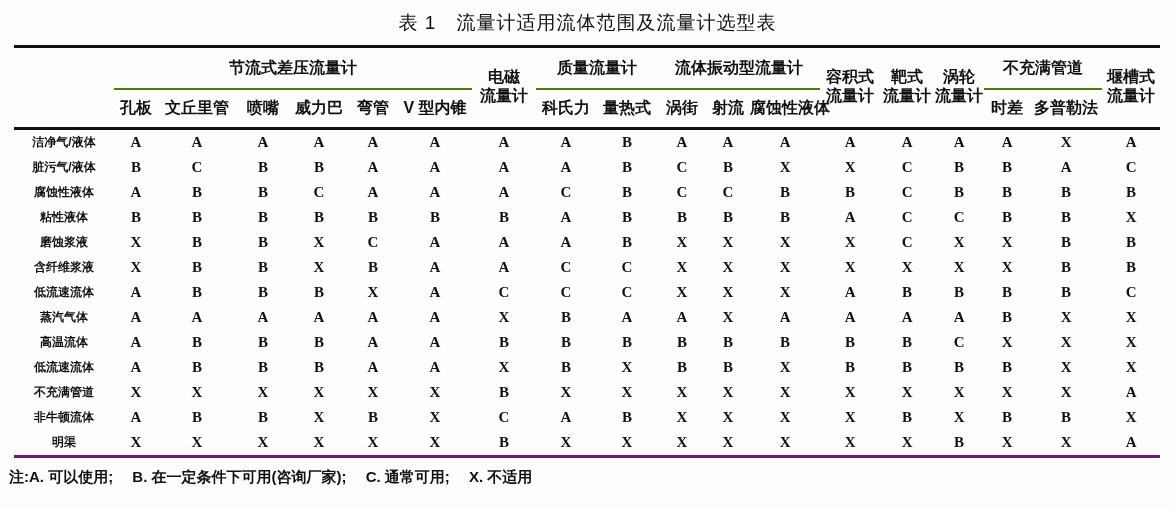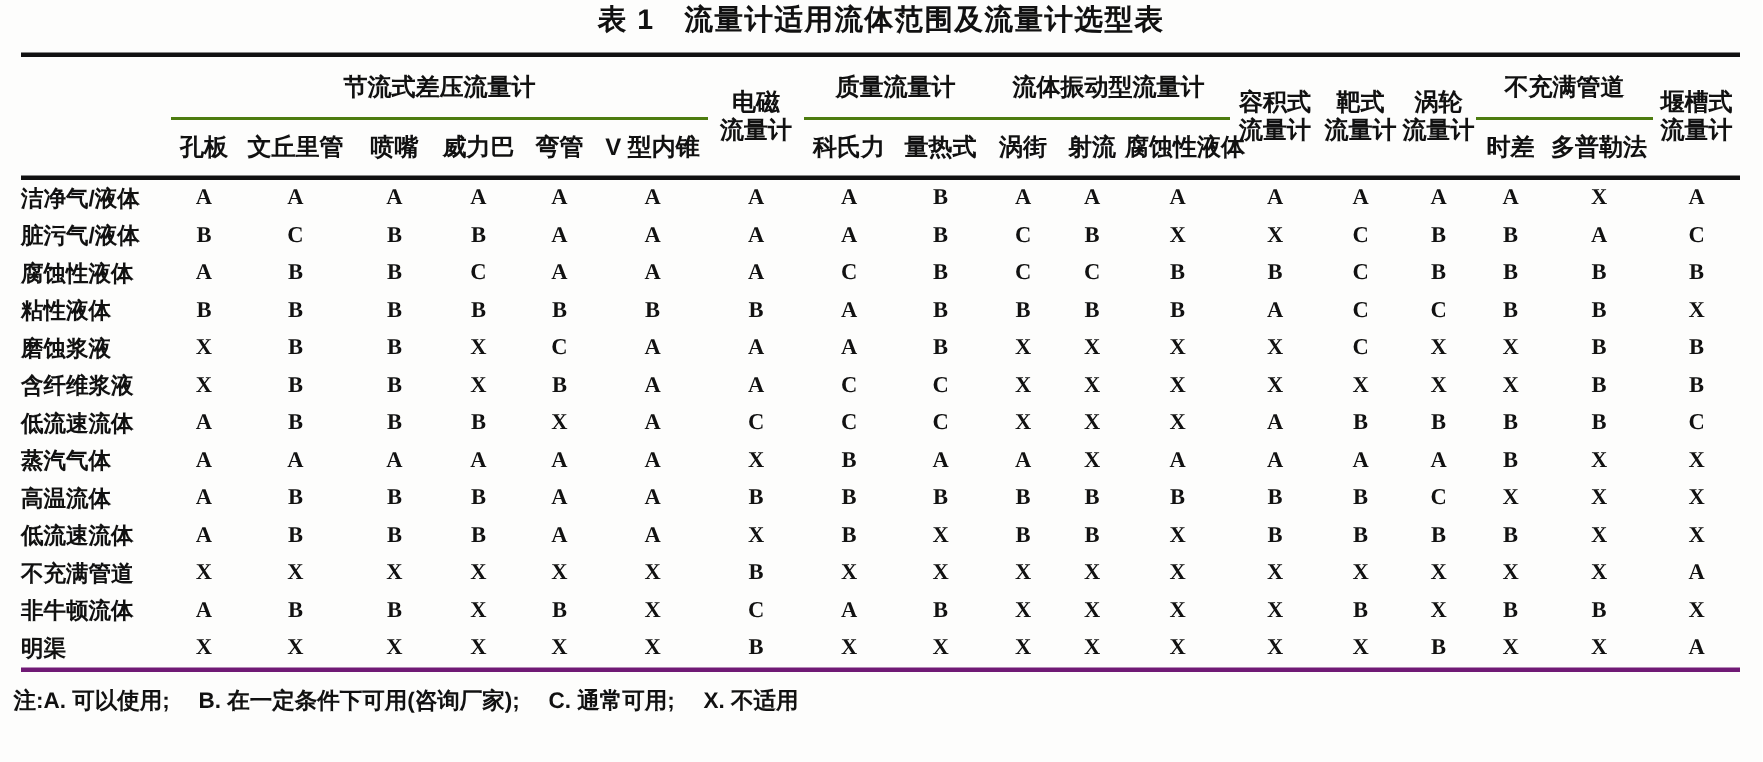--- a/index.html
+++ b/index.html
@@ -8,21 +8,22 @@
     width: 1175px;
     height: 508px;
     background: #fdfdfc;
     color: #111;
     font-family: "Liberation Sans", "DejaVu Sans", sans-serif;
     overflow: hidden;
   }
   .title {
     text-align: center;
     font-size: 19px;
-    font-weight: bold;
+    font-weight: normal;
+    padding-top: 10px;
     letter-spacing: 1px;
   }
   table.selector {
     border-collapse: collapse;
     table-layout: fixed;
     width: 1146px;
     margin: 9px 14px 0 14px;
     border-top: 3px solid #111;
   }
   thead th {
@@ -30,29 +31,29 @@
     font-weight: bold;
     text-align: center;
     vertical-align: middle;
     padding: 0;
     white-space: nowrap;
   }
   tr.group-row th { height: 40px; }
   tr.sub-row th { height: 37px; margin-top: 14px; }
   tr.sub-row th, thead th.stacked, thead th.corner { border-bottom: 3px solid #111; }
   thead th.underlined { border-bottom: 2px solid #4d7c0f; }
-  thead th.stacked div { line-height: 19px; }
+  thead th.stacked div { line-height: 19px; font-family: Liberation Mono, monospace; }
   tbody th, tbody td {
     padding: 0;
     height: 25px;
     vertical-align: middle;
   }
   tbody th.rowlabel {
-    text-align: left;
-    font-size: 15px;
+    text-align: center;
+    font-size: 12px;
     font-weight: bold;
     white-space: nowrap;
   }
   tbody td {
     text-align: center;
     font-family: "Liberation Serif", "DejaVu Serif", serif;
     font-size: 15px;
     font-weight: bold;
   }
   tbody tr:last-child th, tbody tr:last-child td { border-bottom: 3px solid #701a75; }

